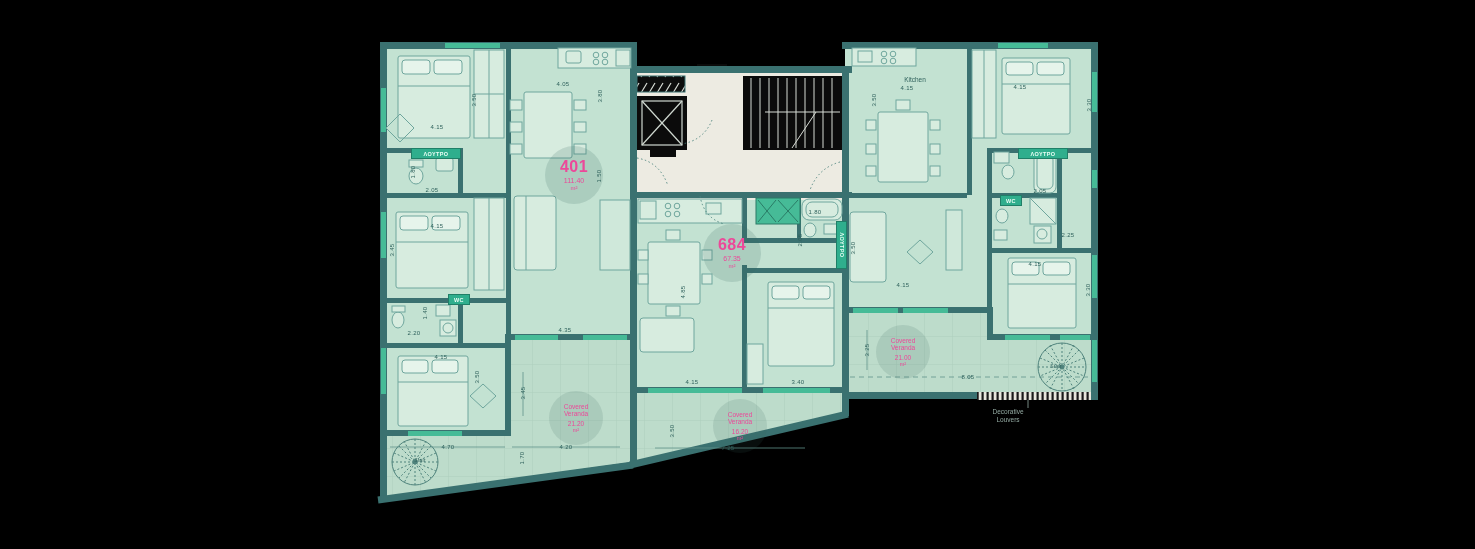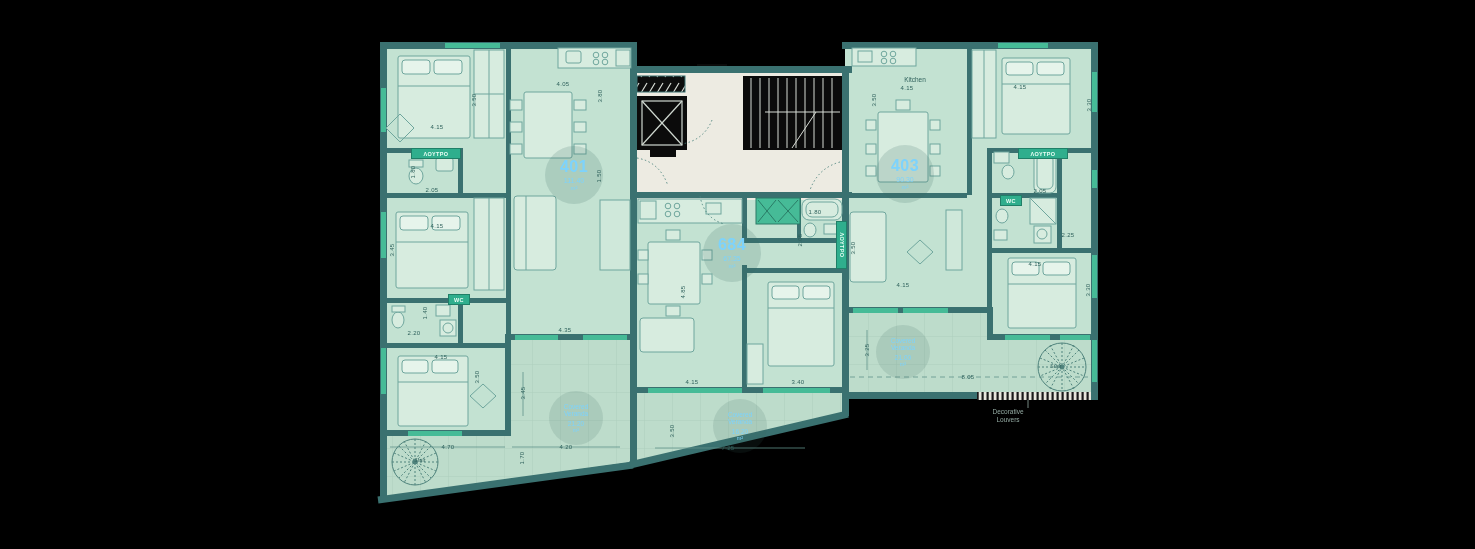--- a/index.html
+++ b/index.html
@@ -7,21 +7,21 @@
          font-family:"Liberation Sans",sans-serif;}
   #plan-svg{position:absolute;left:0;top:0;}
   #labels,#gen-labels{position:absolute;left:0;top:0;width:1475px;height:549px;pointer-events:none;}
   .dim{position:absolute;font-size:6px;color:#2f615c;white-space:nowrap;letter-spacing:.3px;}
   .room{position:absolute;font-size:6.5px;color:#2f615c;transform:translate(-50%,-50%);white-space:nowrap;}
   .stairlbl{position:absolute;font-size:5px;color:#2f615c;transform:translate(-50%,-50%);letter-spacing:.2px;}
   .fixture{position:absolute;background:#2fae8d;border:1px solid #1f7f67;display:flex;align-items:center;
            justify-content:center;color:#eafff6;font-size:5.5px;font-weight:bold;letter-spacing:.4px;overflow:hidden;}
   .fixture.vertical span{transform:rotate(90deg);white-space:nowrap;}
   .badge{position:absolute;transform:translate(-50%,-50%);border-radius:50%;display:flex;flex-direction:column;
-         align-items:center;justify-content:center;text-align:center;color:#7dd3fc;line-height:1.15;}
+         align-items:center;justify-content:center;text-align:center;color:#ec4899;line-height:1.15;}
   .badge.unit{width:58px;height:58px;background:rgba(56,101,92,.17);}
   .badge.unit .num{font-size:16px;font-weight:bold;letter-spacing:.5px;}
   .badge.unit .area{font-size:7px;margin-top:1px;}
   .badge.unit .sq{font-size:6px;}
   .badge.veranda{width:54px;height:54px;background:rgba(56,101,92,.14);}
   .badge.veranda .line{font-size:6.5px;}
   .badge.veranda .area{font-size:6.5px;margin-top:2px;}
   .badge.veranda .sq{font-size:5.5px;}
   .anno{position:absolute;font-size:6.5px;color:#93aaa2;text-align:center;transform:translate(-50%,0);line-height:1.3;}
 </style>
@@ -336,25 +336,20 @@
 <div id="labels">
 
   <div class="badge unit" style="left:574px;top:175px">
     <div class="num">401</div>
     <div class="area">111.40</div>
     <div class="sq">m²</div>
   </div>
   <div class="badge unit" style="left:732px;top:253px">
     <div class="num">684</div>
     <div class="area">67.35</div>
-    <div class="sq">m²</div>
-  </div>
-  <div class="badge unit" style="left:905px;top:174px">
-    <div class="num">403</div>
-    <div class="area">90.30</div>
     <div class="sq">m²</div>
   </div>
 
   <div class="badge veranda" style="left:576px;top:418px">
     <div class="line">Covered</div>
     <div class="line">Veranda</div>
     <div class="area">21.20</div>
     <div class="sq">m²</div>
   </div>
   <div class="badge veranda" style="left:740px;top:426px">

